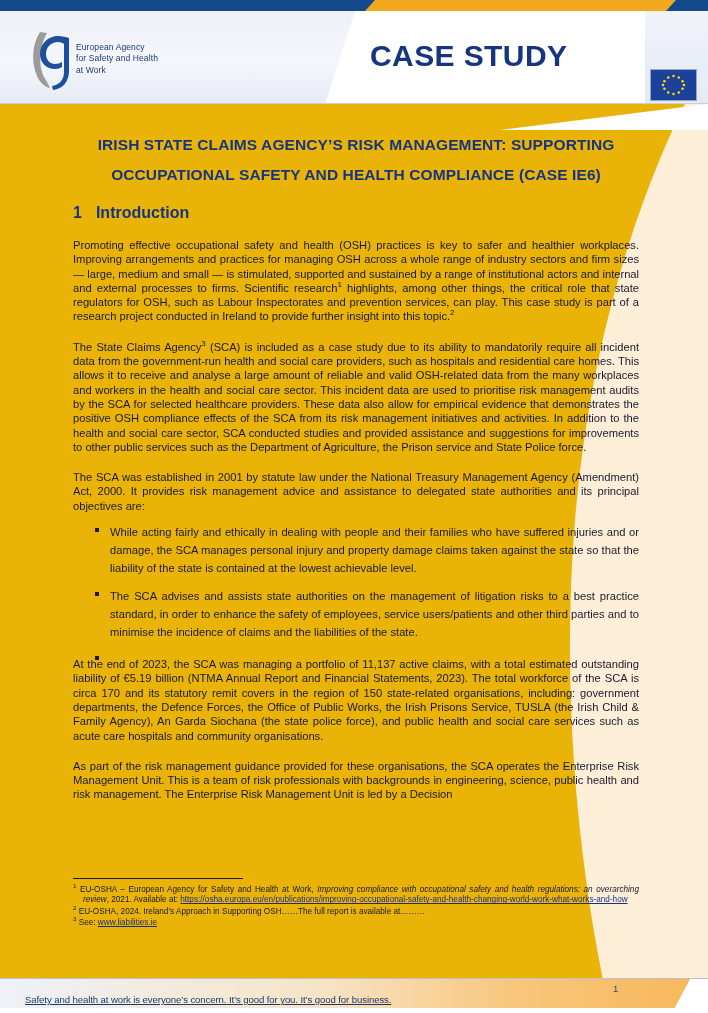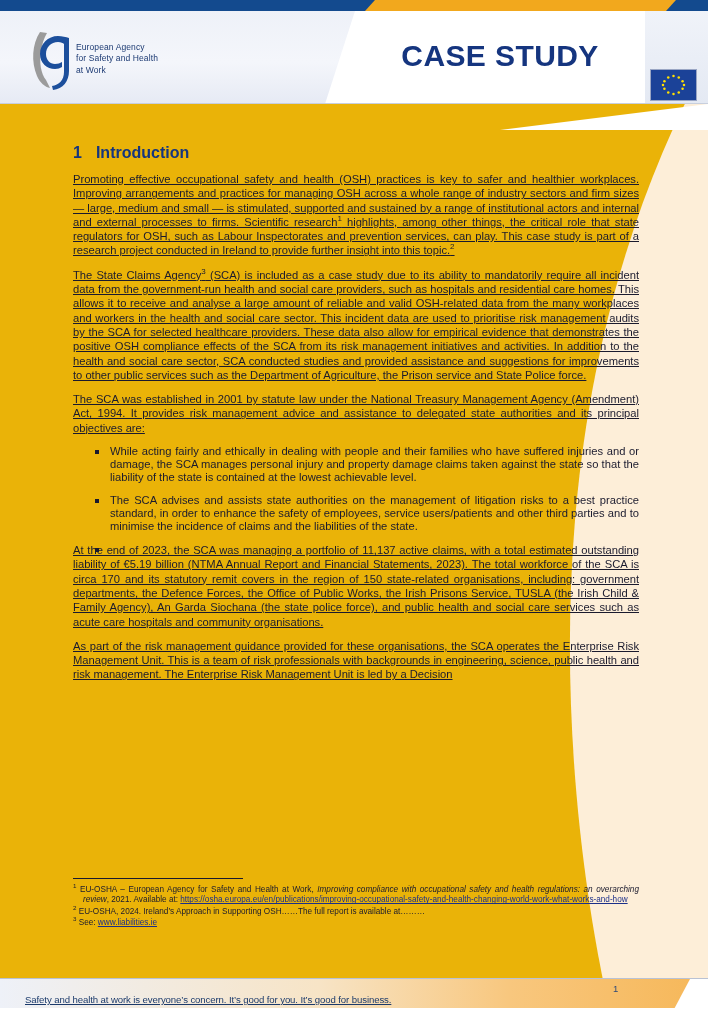--- a/index.html
+++ b/index.html
@@ -80,21 +80,21 @@
     white-space: pre-line;
     letter-spacing: 0.1px;
   }
 
   
   .doc-type {
     position: absolute;
     left: 370px;
     top: 28px;
     width: 260px;
-    text-align: center;
+    text-align: left;
     color: #15357f;
     font-size: 30px;
     font-weight: bold;
     letter-spacing: 0.4px;
     z-index: 6;
     font-family: "Liberation Sans", sans-serif;
   }
 
   
   .eu-flag {
@@ -135,35 +135,34 @@
     gap: 14px;
     align-items: baseline;
   }
   .section-num { display: inline-block; }
 
   p.body {
     color: #1a1a2e;
     font-size: 11.2px;
     line-height: 14.3px;
     text-align: justify;
-    margin: 4px 0 10px 0;
+    margin: 16px 0 10px 0;
     letter-spacing: -0.02px;
-    text-decoration: underline;
   }
 
   ul.bullets {
     list-style: none;
     margin: 0 0 10px 0;
     padding: 0;
   }
   ul.bullets li {
     position: relative;
     color: #1a1a2e;
     font-size: 11.2px;
-    line-height: 13px;
+    line-height: 18px;
     text-align: justify;
     margin: 0 0 10px 0;
     padding-left: 37px;
   }
   ul.bullets li .sq {
     position: absolute;
     left: 22px;
     top: 5px;
     width: 4px; height: 4px;
     background: #1a1a2e;
@@ -298,29 +297,30 @@
         <circle cx="16" cy="20" r="1.7"></circle>
         <circle cx="17.9" cy="15" r="1.7"></circle>
         <circle cx="23" cy="9.9" r="1.7"></circle>
       </g>
     </svg>
   </div>
   <div class="header-rule"></div>
 
   <div class="content">
 
+    <h1 class="doc-title">IRISH STATE CLAIMS AGENCY’S RISK MANAGEMENT: SUPPORTING OCCUPATIONAL SAFETY AND HEALTH COMPLIANCE (CASE IE6)</h1>
 
     <h2 class="section-head">
       <span class="section-num">1</span>
       <span>Introduction</span>
     </h2>
 
     <p class="body" id="p1">Promoting effective occupational safety and health (OSH) practices is key to safer and healthier workplaces. Improving arrangements and practices for managing OSH across a whole range of industry sectors and firm sizes — large, medium and small — is stimulated, supported and sustained by a range of institutional actors and internal and external processes to firms. Scientific research<sup>1</sup> highlights, among other things, the critical role that state regulators for OSH, such as Labour Inspectorates and prevention services, can play. This case study is part of a research project conducted in Ireland to provide further insight into this topic.<sup>2</sup></p>
     <p class="body" id="p2">The State Claims Agency<sup>3</sup> (SCA) is included as a case study due to its ability to mandatorily require all incident data from the government-run health and social care providers, such as hospitals and residential care homes. This allows it to receive and analyse a large amount of reliable and valid OSH-related data from the many workplaces and workers in the health and social care sector. This incident data are used to prioritise risk management audits by the SCA for selected healthcare providers. These data also allow for empirical evidence that demonstrates the positive OSH compliance effects of the SCA from its risk management initiatives and activities. In addition to the health and social care sector, SCA conducted studies and provided assistance and suggestions for improvements to other public services such as the Department of Agriculture, the Prison service and State Police force.</p>
-    <p class="body" id="p3">The SCA was established in 2001 by statute law under the National Treasury Management Agency (Amendment) Act, 1994. It provides risk management advice and assistance to delegated state authorities and its principal objectives are:</p>
+    <p class="body" id="p3">The SCA was established in 2001 by statute law under the National Treasury Management Agency (Amendment) Act, 2000. It provides risk management advice and assistance to delegated state authorities and its principal objectives are:</p>
 
     <ul class="bullets" id="bullets">
         <li><span class="sq"></span><span>While acting fairly and ethically in dealing with people and their families who have suffered injuries and or damage, the SCA manages personal injury and property damage claims taken against the state so that the liability of the state is contained at the lowest achievable level.</span></li>
         <li><span class="sq"></span><span>The SCA advises and assists state authorities on the management of litigation risks to a best practice standard, in order to enhance the safety of employees, service users/patients and other third parties and to minimise the incidence of claims and the liabilities of the state.</span></li>
         <li><span class="sq"></span></li>
       </ul>
 
     <p class="body">At the end of 2023, the SCA was managing a portfolio of 11,137 active claims, with a total estimated outstanding liability of €5.19 billion (NTMA Annual Report and Financial Statements, 2023). The total workforce of the SCA is circa 170 and its statutory remit covers in the region of 150 state-related organisations, including: government departments, the Defence Forces, the Office of Public Works, the Irish Prisons Service, TUSLA (the Irish Child &amp; Family Agency), An Garda Siochana (the state police force), and public health and social care services such as acute care hospitals and community organisations.</p>
     <p class="body">As part of the risk management guidance provided for these organisations, the SCA operates the Enterprise Risk Management Unit. This is a team of risk professionals with backgrounds in engineering, science, public health and risk management. The Enterprise Risk Management Unit is led by a Decision</p>
   </div>

